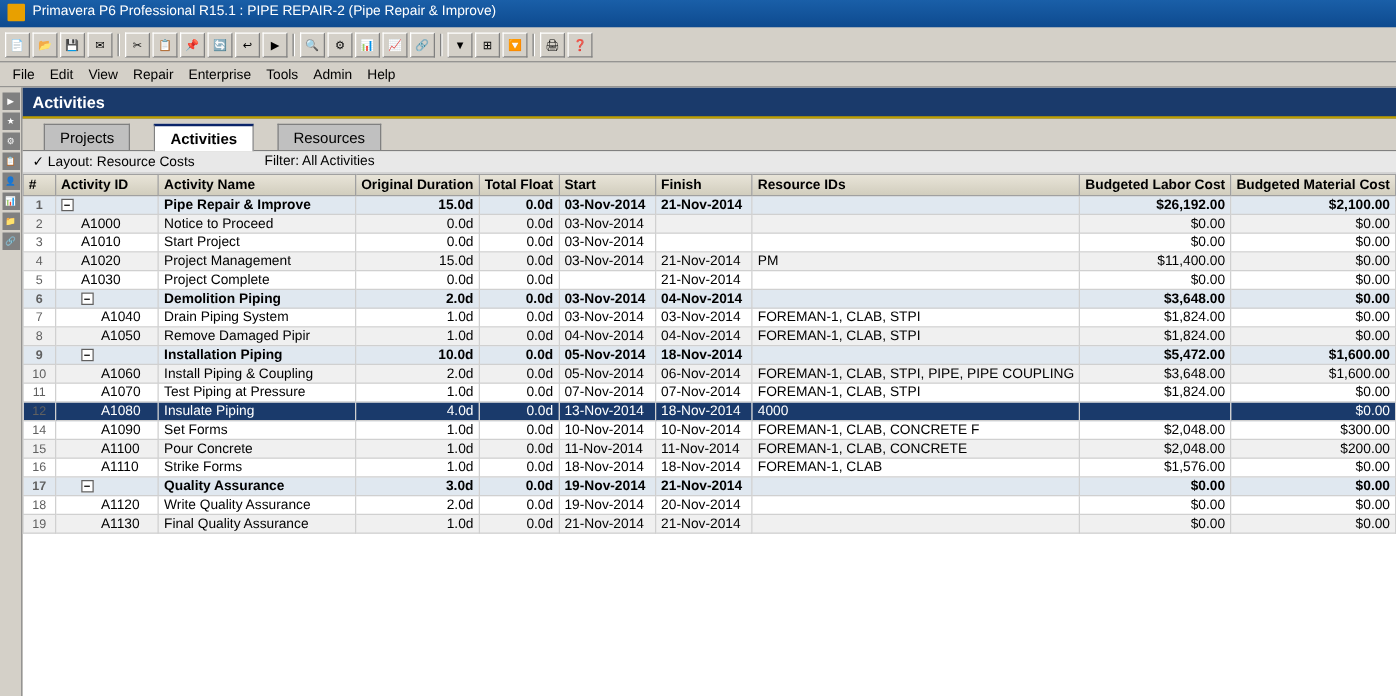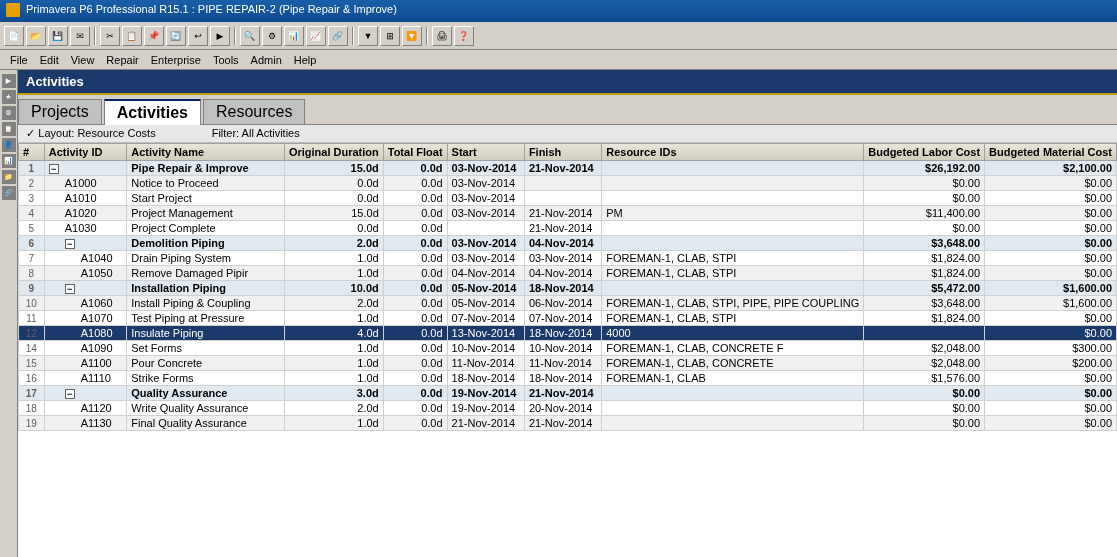--- a/index.html
+++ b/index.html
@@ -107,27 +107,28 @@
     
     .tabs-bar {
       background: #d4d0c8;
       display: flex;
       align-items: flex-end;
       border-bottom: 1px solid #808080;
       padding-top: 3px;
     }
     .tab {
       padding: 3px 12px;
-      font-size: 16px;
+      font-size: 12px;
       cursor: pointer;
       border: 1px solid #808080;
       border-bottom: none;
       background: #c0c0c0;
       margin-right: 2px;
       color: #000;
+      margin-left: 17px;
     }
     .tab.active {
       background: #d4d0c8;
       font-weight: bold;
       border-top: 2px solid #0a246a;
       position: relative;
       top: 1px;
       background: #ffffff;
     }
 

